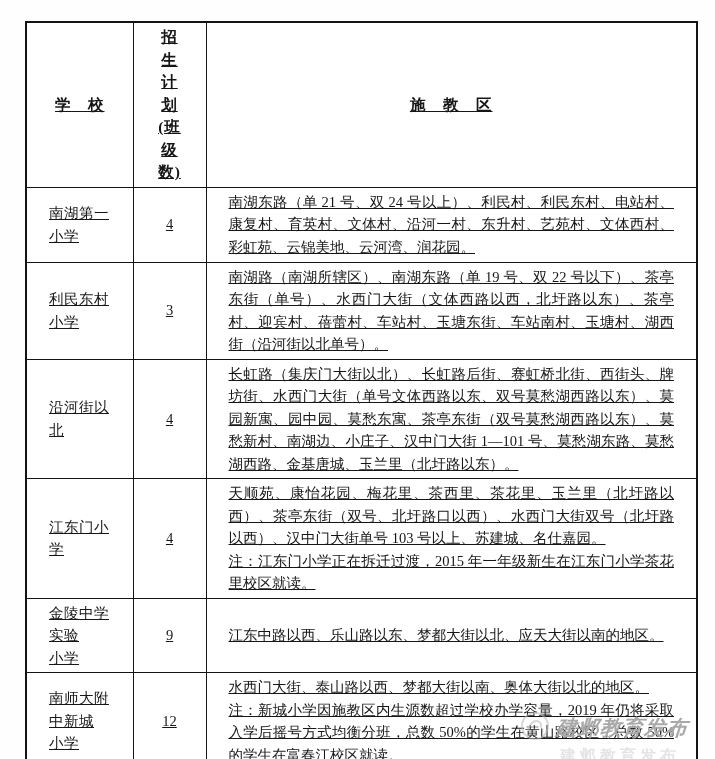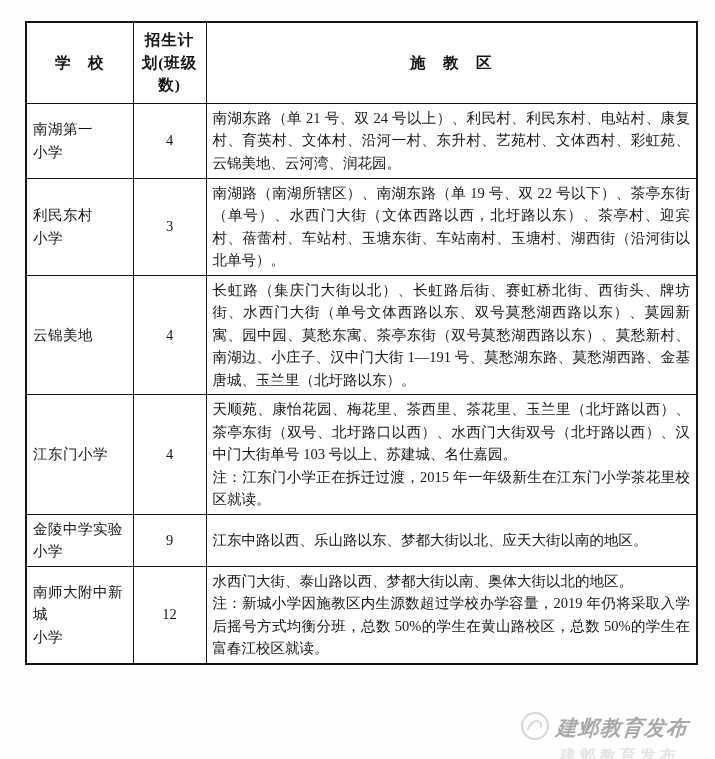--- a/index.html
+++ b/index.html
@@ -19,22 +19,23 @@
     background:#fff;
   }
   table.sched,".sched" th,.sched td{
     border:1px solid #141414;
   }
   table.sched{border:2px solid #141414;}
   .sched th,.sched td{
     border:1px solid #141414;
     font-size:14.5px;
     line-height:22.5px;
-    padding:3px 6px;
+    padding:3px 22px;
     vertical-align:middle;
+    text-decoration:underline;
   }
   .sched th{
     font-weight:bold;
     font-size:15.5px;
     text-align:center;
     letter-spacing:1px;
   }
   col.c1{width:107px;}
   col.c2{width:73px;}
   col.c3{width:491px;}
@@ -122,24 +123,24 @@
         <td class="c-plan">3</td>
         <td class="c-district">
           <div class="district-text">南湖路（南湖所辖区）、南湖东路（单 19 号、双 22 号以下）、茶亭东街（单号）、水西门大街（文体西路以西，北圩路以东）、茶亭村、迎宾村、蓓蕾村、车站村、玉塘东街、车站南村、玉塘村、湖西街（沿河街以北单号）。</div>
           <div class="district-note"></div>
         </td>
       </tr>
 
 
 
       <tr class="r4">
-        <td class="c-school">云锦美地</td>
+        <td class="c-school">沿河街以北</td>
         <td class="c-plan">4</td>
         <td class="c-district">
-          <div class="district-text">长虹路（集庆门大街以北）、长虹路后街、赛虹桥北街、西街头、牌坊街、水西门大街（单号文体西路以东、双号莫愁湖西路以东）、莫园新寓、园中园、莫愁东寓、茶亭东街（双号莫愁湖西路以东）、莫愁新村、南湖边、小庄子、汉中门大街 1—191 号、莫愁湖东路、莫愁湖西路、金基唐城、玉兰里（北圩路以东）。</div>
+          <div class="district-text">长虹路（集庆门大街以北）、长虹路后街、赛虹桥北街、西街头、牌坊街、水西门大街（单号文体西路以东、双号莫愁湖西路以东）、莫园新寓、园中园、莫愁东寓、茶亭东街（双号莫愁湖西路以东）、莫愁新村、南湖边、小庄子、汉中门大街 1—101 号、莫愁湖东路、莫愁湖西路、金基唐城、玉兰里（北圩路以东）。</div>
           <div class="district-note"></div>
         </td>
       </tr>
 
       <tr class="r5">
         <td class="c-school">江东门小学</td>
         <td class="c-plan">4</td>
         <td class="c-district">
           <div class="district-text">天顺苑、康怡花园、梅花里、茶西里、茶花里、玉兰里（北圩路以西）、茶亭东街（双号、北圩路口以西）、水西门大街双号（北圩路以西）、汉中门大街单号 103 号以上、苏建城、名仕嘉园。</div>
           <div class="district-note">注：江东门小学正在拆迁过渡，2015 年一年级新生在江东门小学茶花里校区就读。</div>

